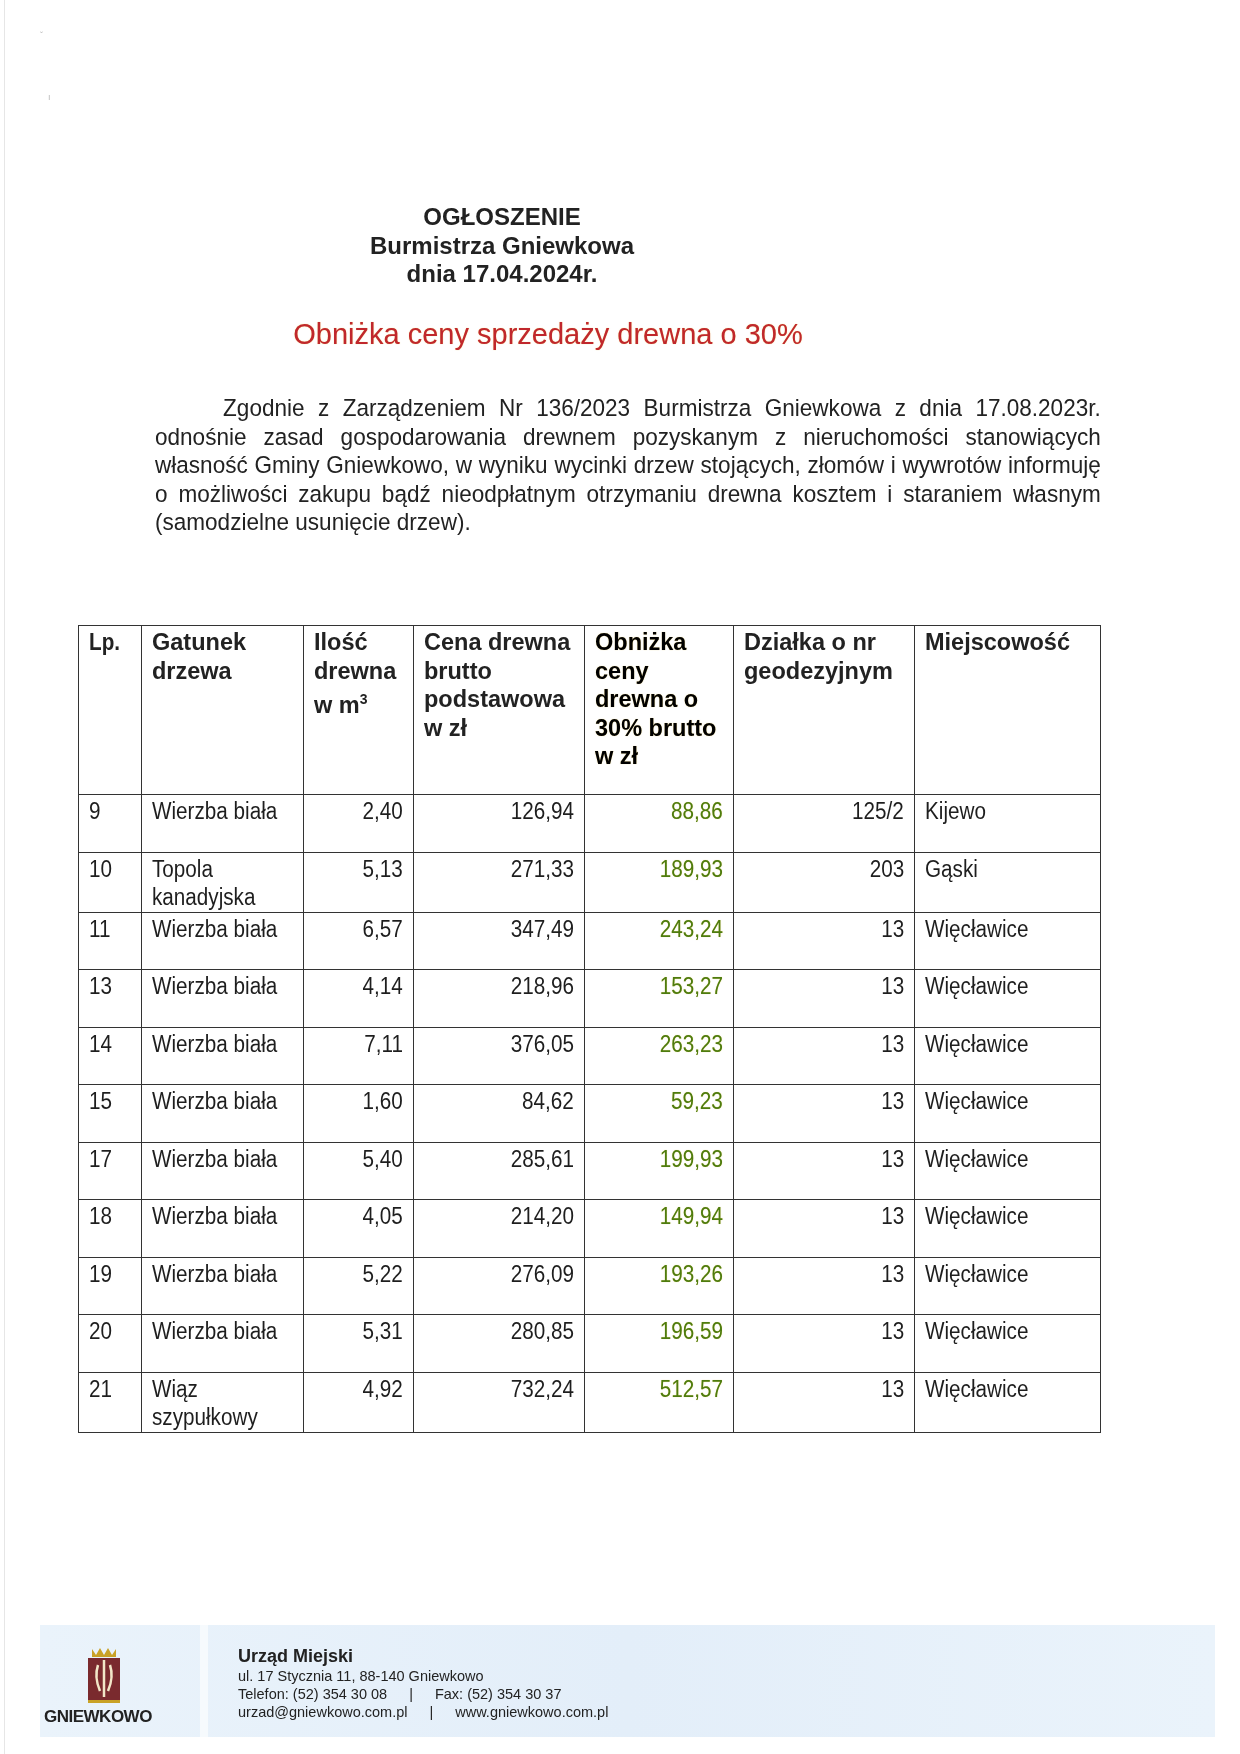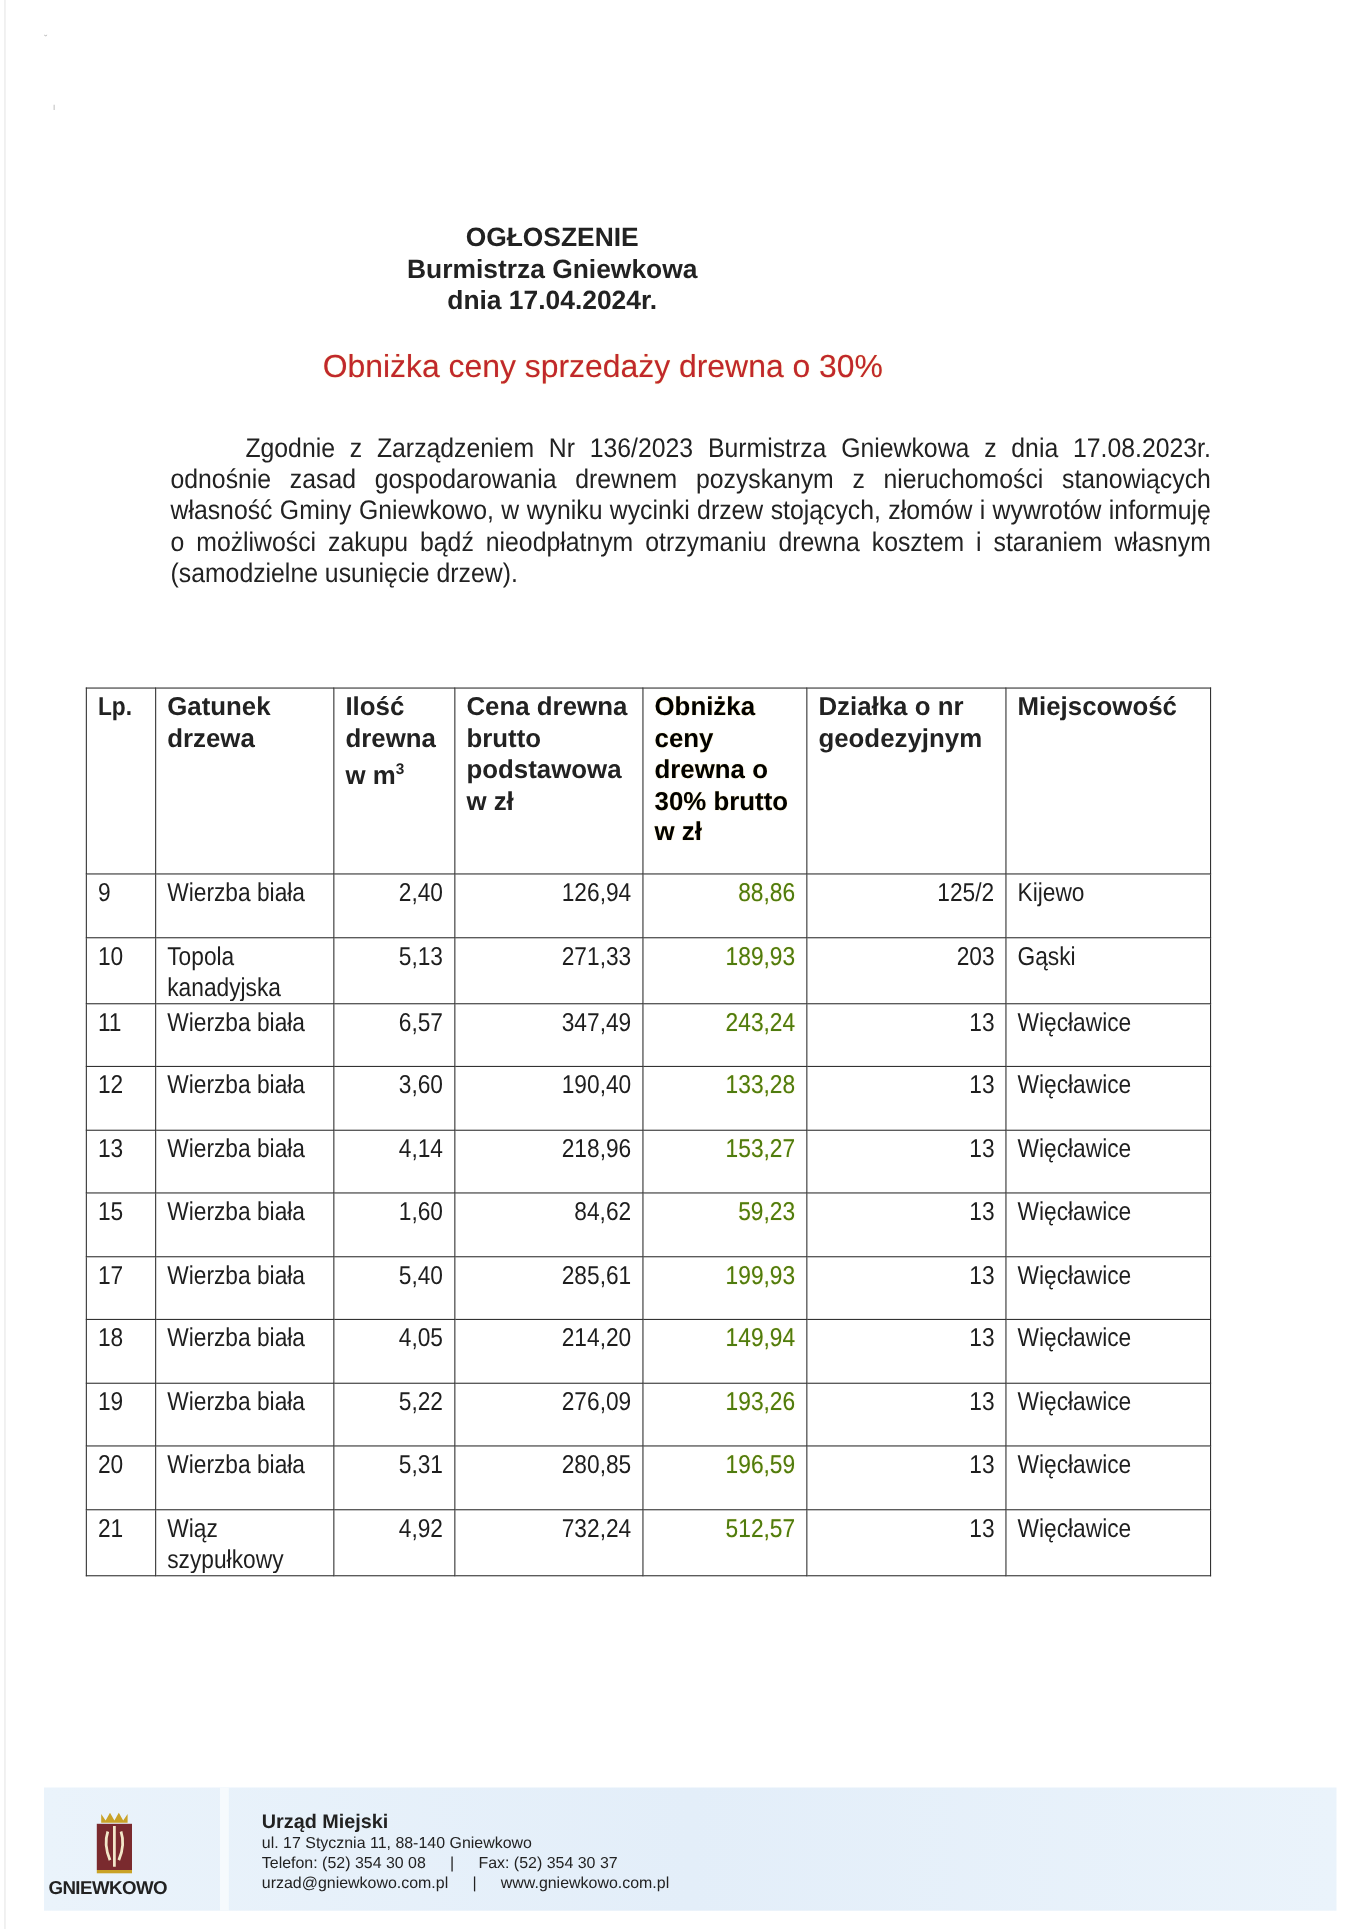--- a/index.html
+++ b/index.html
@@ -101,34 +101,34 @@
       <tr>
         <td><span class="cond">11</span></td>
         <td><span class="cond" style="white-space: normal; width: 165px;">Wierzba biała</span></td>
         <td class="num"><span class="cond">6,57</span></td>
         <td class="num"><span class="cond">347,49</span></td>
         <td class="num red"><span class="cond">243,24</span></td>
         <td class="num"><span class="cond">13</span></td>
         <td><span class="cond">Więcławice</span></td>
       </tr>
       <tr>
-        <td><span class="cond">12</span></td>
-        <td><span class="cond" style="white-space: normal; width: 165px;">Wierzba biała</span></td>
-        <td class="num"><span class="cond">3,60</span></td>
-        <td class="num"><span class="cond">190,40</span></td>
-        <td class="num red"><span class="cond">133,28</span></td>
-        <td class="num"><span class="cond">13</span></td>
-        <td><span class="cond">Więcławice</span></td>
-      </tr>
-      <tr>
         <td><span class="cond">13</span></td>
         <td><span class="cond" style="white-space: normal; width: 165px;">Wierzba biała</span></td>
         <td class="num"><span class="cond">4,14</span></td>
         <td class="num"><span class="cond">218,96</span></td>
         <td class="num red"><span class="cond">153,27</span></td>
+        <td class="num"><span class="cond">13</span></td>
+        <td><span class="cond">Więcławice</span></td>
+      </tr>
+      <tr>
+        <td><span class="cond">14</span></td>
+        <td><span class="cond" style="white-space: normal; width: 165px;">Wierzba biała</span></td>
+        <td class="num"><span class="cond">7,11</span></td>
+        <td class="num"><span class="cond">376,05</span></td>
+        <td class="num red"><span class="cond">263,23</span></td>
         <td class="num"><span class="cond">13</span></td>
         <td><span class="cond">Więcławice</span></td>
       </tr>
       <tr>
         <td><span class="cond">15</span></td>
         <td><span class="cond" style="white-space: normal; width: 165px;">Wierzba biała</span></td>
         <td class="num"><span class="cond">1,60</span></td>
         <td class="num"><span class="cond">84,62</span></td>
         <td class="num red"><span class="cond">59,23</span></td>
         <td class="num"><span class="cond">13</span></td>

